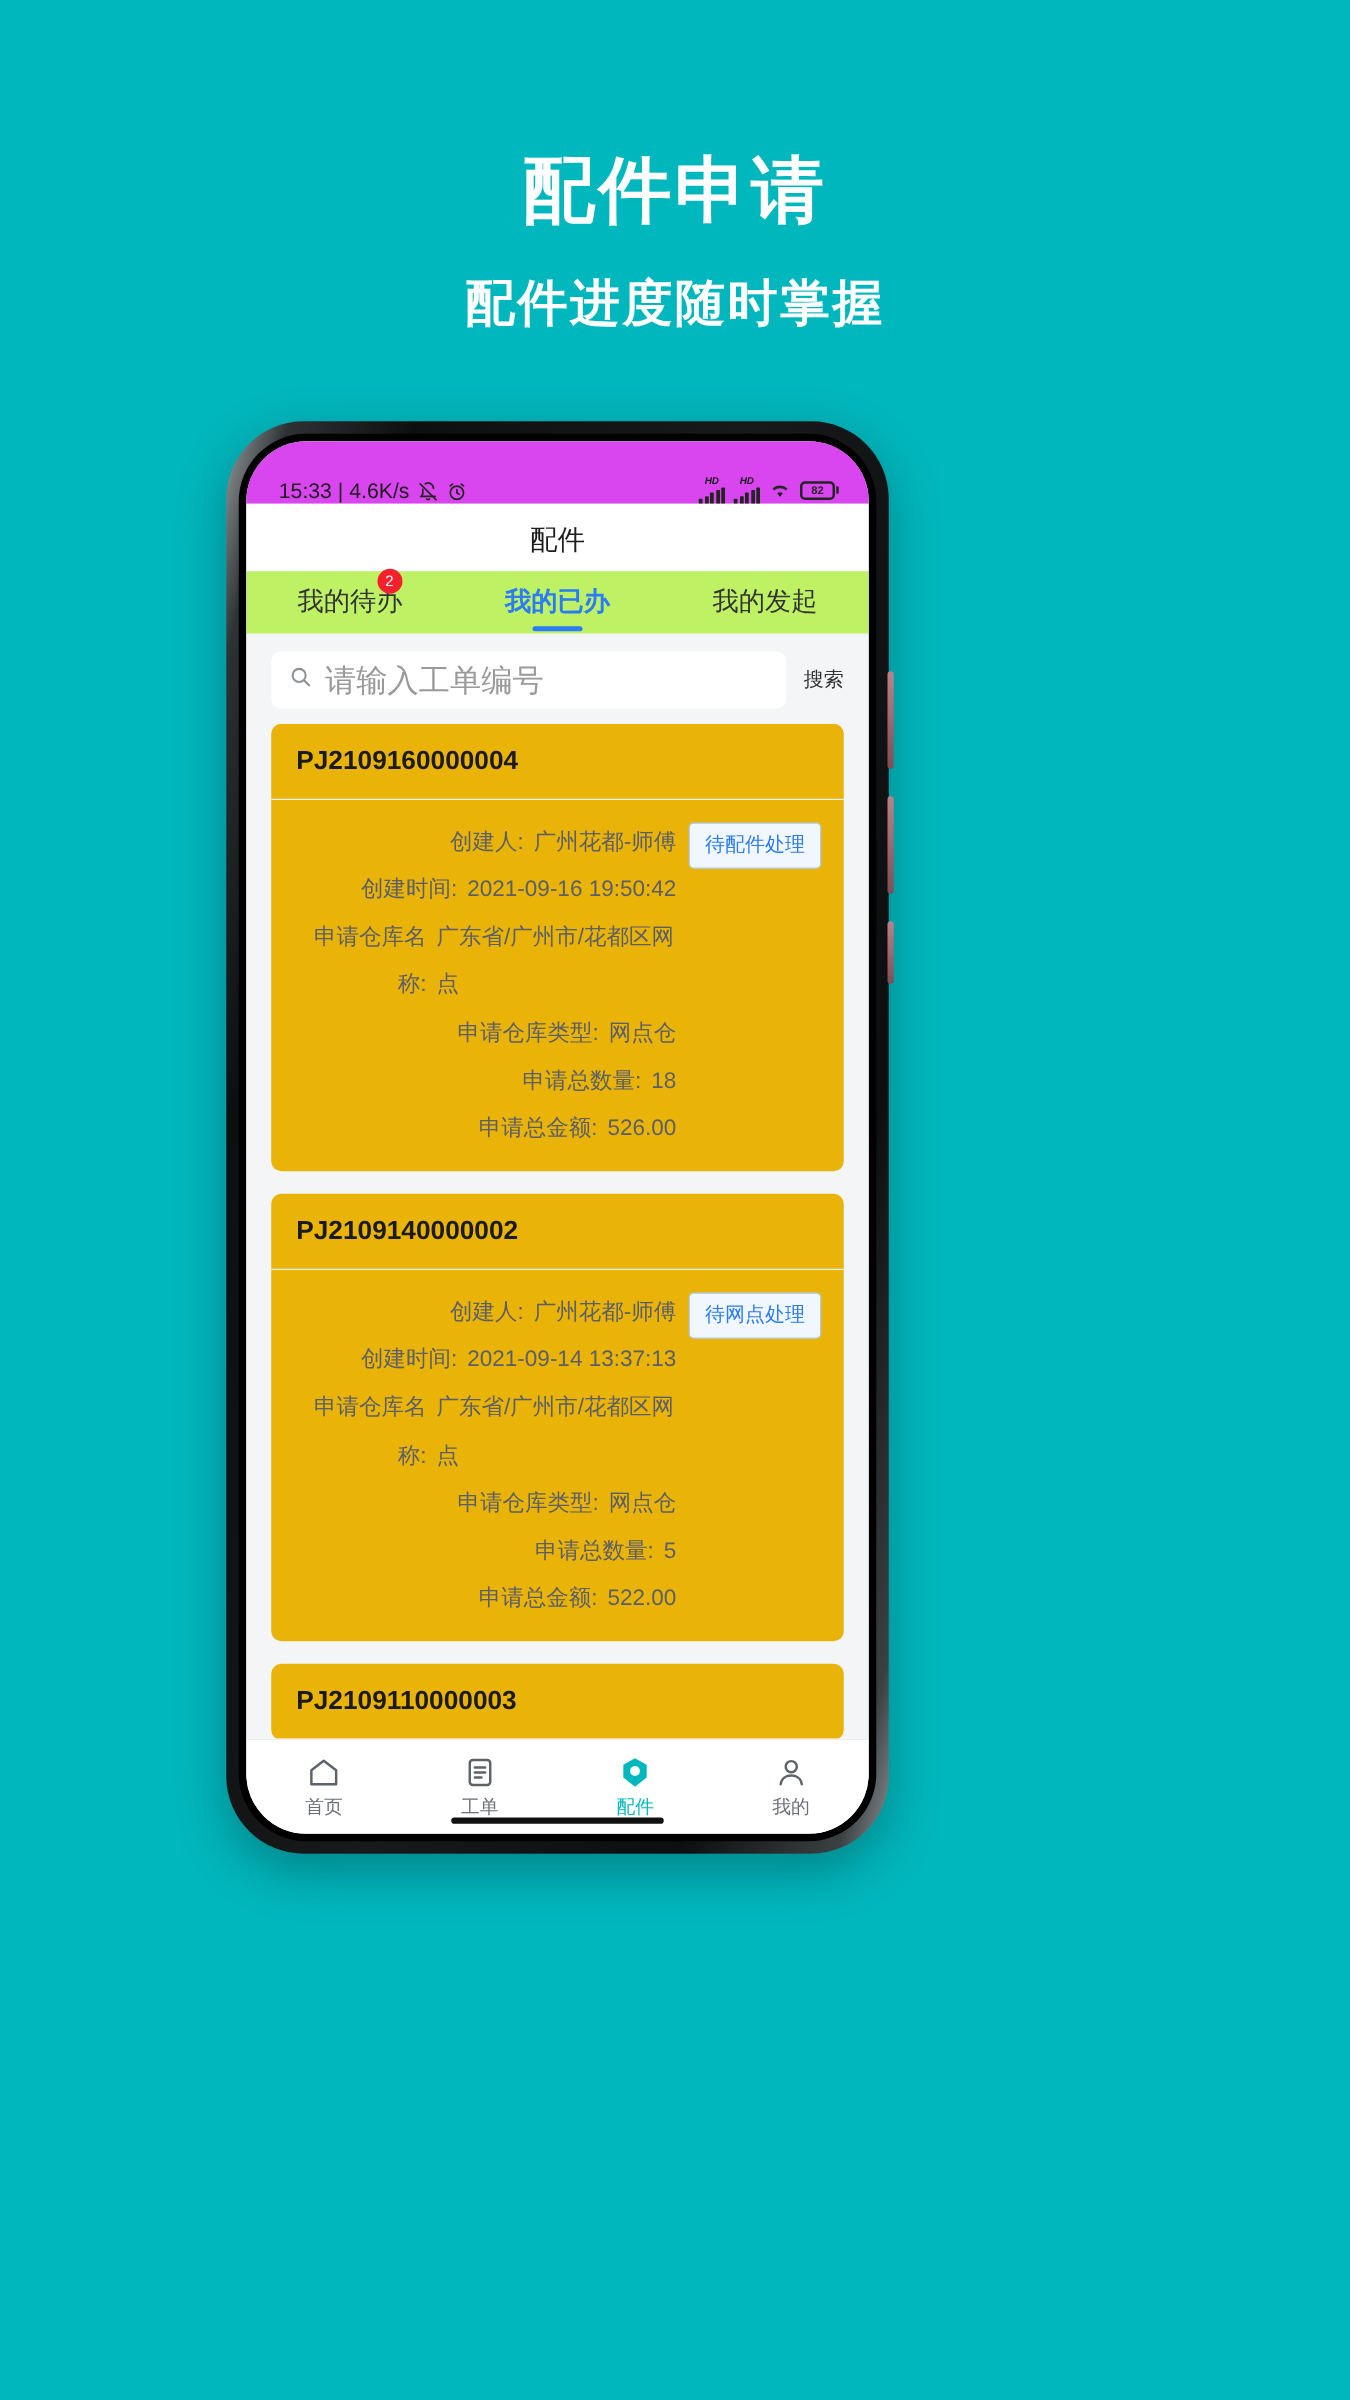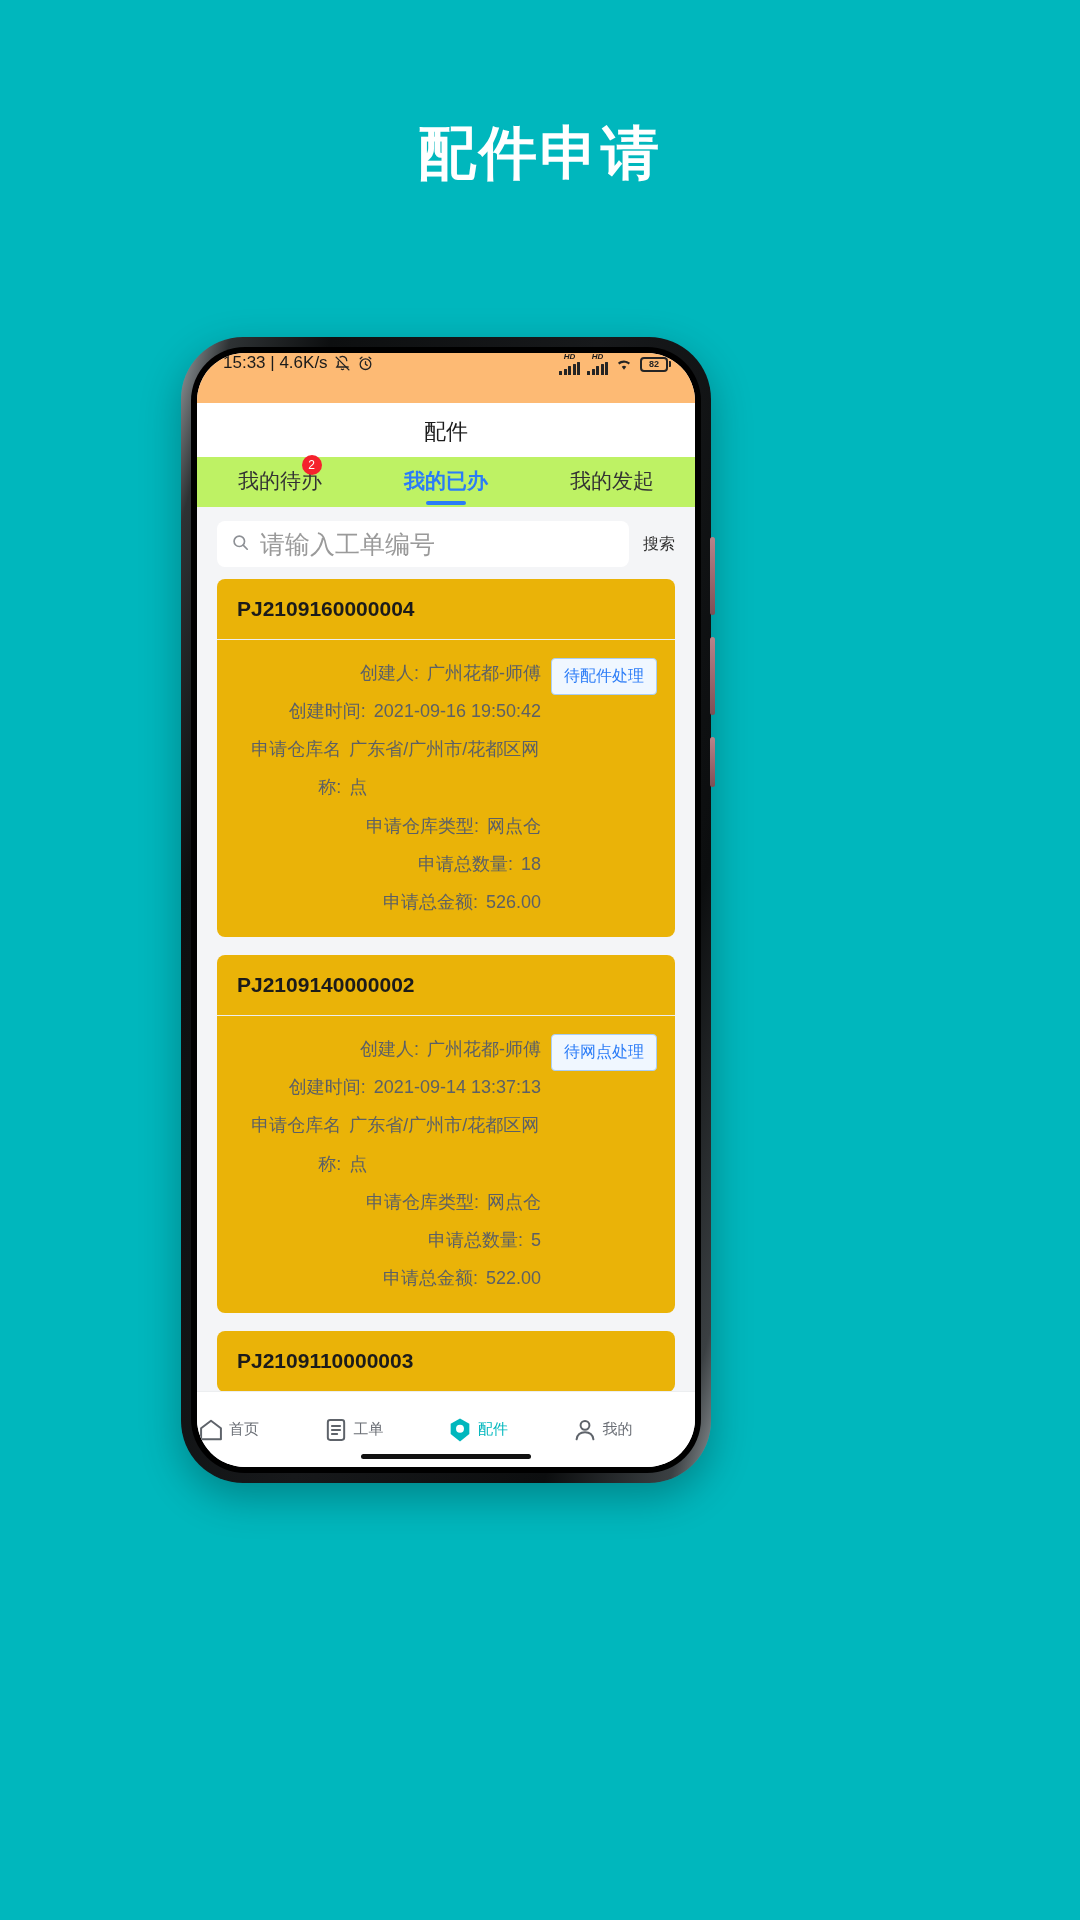--- a/index.html
+++ b/index.html
@@ -62,22 +62,22 @@
     background: linear-gradient(180deg,#b9838a,#7d4f55);
     border-radius: 3px;
   }
   .btn-vol.a { top: 200px; height: 78px; }
   .btn-vol.b { top: 300px; height: 78px; }
   .btn-vol.c { top: 400px; height: 50px; }
 
   
   .statusbar {
     height: 50px; flex: 0 0 50px;
-    background: #fdba74;
-    display: flex; align-items: flex-start;
+    background: #d946ef;
+    display: flex; align-items: flex-end;
     padding: 0 24px 0 26px;
     font-size: 17px; color: #1b1b1b;
     font-weight: 500;
   }
   .sb-left { display: flex; align-items: center; gap: 6px; }
   .sb-spacer { flex: 1; }
   .sb-right { display: flex; align-items: center; gap: 7px; }
   .sb-icon { display: inline-flex; align-items: center; }
   .bars { display: flex; align-items: flex-end; gap: 1.5px; height: 13px; }
   .bars i { display: block; width: 3px; background: #242424; border-radius: .5px; }
@@ -156,35 +156,36 @@
     border-radius:4px; font-size:16px; padding: 7px 12px; white-space:nowrap;
   }
 
   
   .tabbar {
     flex: 0 0 76px; background:#fff;
     display:flex; align-items:center;
     border-top:1px solid #eceef0;
   }
   .tb-item {
-    flex:1; display:flex; flex-direction:row; align-items:center; gap:4px;
+    flex:1; display:flex; flex-direction:column; align-items:center; gap:4px;
     font-size:15px; color:#6b6f76;
   }
   .tb-item.active { color:#00b7bd; }
   .tb-ico { width:28px; height:28px; display:block; }
   .home-indicator {
     position:absolute; bottom:8px; left:50%; transform:translateX(-50%);
     width:170px; height:5px; border-radius:3px; background:#111;
   }
 </style>
 </head>
 <body>
 
 <div class="promo">
   <div class="promo-title">配件申请</div>
+  <div class="promo-sub">配件进度随时掌握</div>
 </div>
 
 <div class="phone">
   <div class="btn-vol a"></div>
   <div class="btn-vol b"></div>
   <div class="btn-vol c"></div>
   <div class="phone-inner">
     <div class="screen">
 
       <div class="statusbar">

